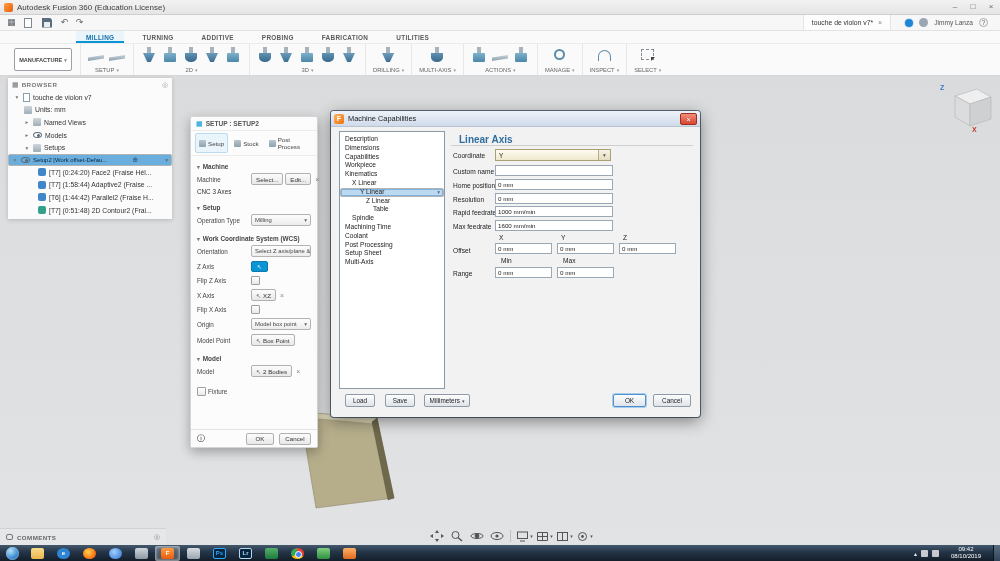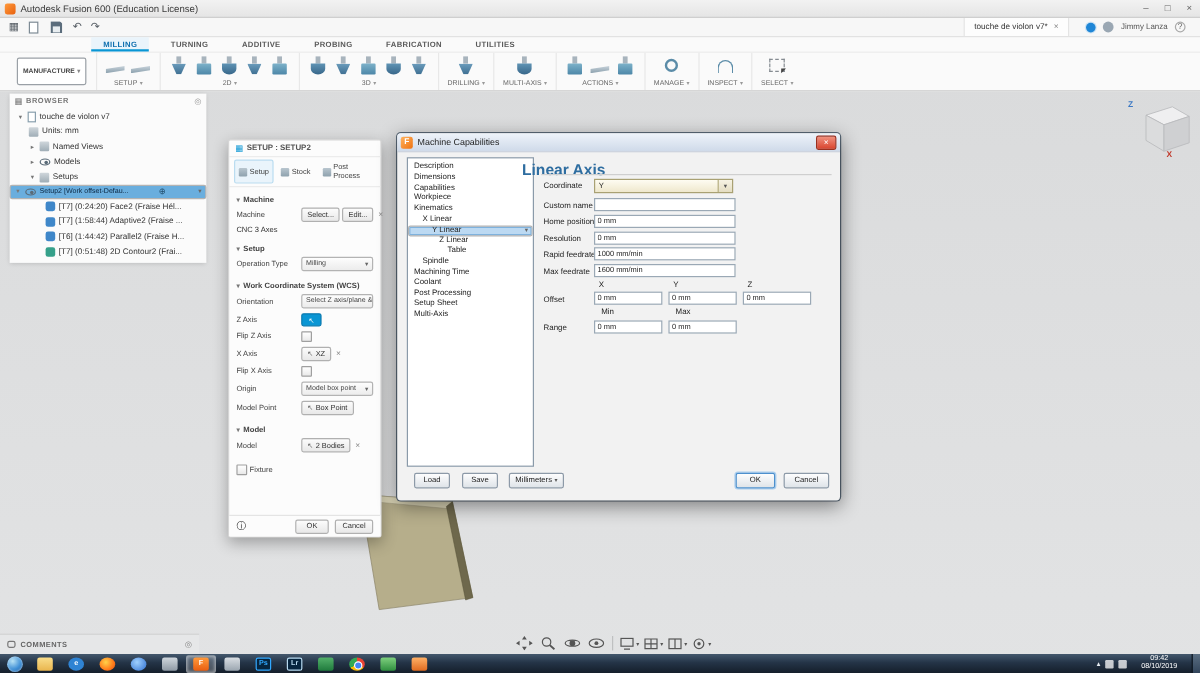--- a/index.html
+++ b/index.html
@@ -98,21 +98,21 @@
   
   .dlg{left:331px;top:111px;width:369px;height:306px;background:#f2f2f2;border-radius:3px;box-shadow:0 4px 16px rgba(0,0,0,.45),0 0 0 1px #5c6b7a;z-index:20}
   .dlg-tb{height:16px;border-radius:3px 3px 0 0;background:linear-gradient(#eef3fa,#cfdae9);display:flex;align-items:center;padding:0 3px;border-bottom:1px solid #b9c4d2}
   .dlg-ico{width:10px;height:10px;border-radius:2px;background:linear-gradient(135deg,#ffb25e,#ee7210);color:#fff;font-size:7px;font-weight:bold;text-align:center;line-height:10px;margin-right:4px}
   .dlg-t{font-size:7.4px;color:#1c1c1c}
   .dlg-x{margin-left:auto;width:17px;height:12px;border-radius:2px;background:linear-gradient(#f0907e,#d9442e);border:1px solid #9c2f1e;color:#fff;font-size:7px;text-align:center;line-height:11px}
   .mtree{position:absolute;left:8px;top:20px;width:106px;height:258px;background:#fff;border:1px solid #8a9aa9;overflow:hidden;padding-top:3px}
   .mti{height:8.8px;line-height:8.8px;font-size:6.6px;color:#222;padding-left:5px;white-space:nowrap}
   .mti.i1{padding-left:12px}.mti.i2{padding-left:19px}.mti.i3{padding-left:26px}.mti.i4{padding-left:33px}
   .mti.sel{background:#bcd9f2;box-shadow:inset 0 0 0 1px #7fb2dd}
-  .ptitle{position:absolute;left:104px;top:23px;font-size:13px;font-weight:bold;color:#2e6da0}
+  .ptitle{position:absolute;left:128px;top:23px;font-size:10px;font-weight:bold;color:#2e6da0}
   .phr{position:absolute;left:120px;top:34px;width:242px;height:1px;background:#cfcfcf}
   .dlab{position:absolute;font-size:6.6px;color:#222}
   .din{position:absolute;height:11px;border:1px solid #9aa8b5;background:#fff;font-size:6.2px;padding:0 2px;color:#222;font-family:"Liberation Sans",sans-serif}
   .ddrop{position:absolute;height:12px;display:flex;align-items:center;background:linear-gradient(#fefcf2,#efe8cd);border:1px solid #a9a173;font-size:6.4px;color:#222;padding-left:3px}
   .ddrop .cbox{margin-left:auto;width:12px;height:100%;border-left:1px solid #b5ad7f;background:linear-gradient(#f6f3e4,#e4ddc2);font-size:5.5px;color:#555;display:flex;align-items:center;justify-content:center}
   .wbtn{position:absolute;height:13px;display:flex;align-items:center;justify-content:center;gap:2px;background:linear-gradient(#fdfdfd,#dfe4e9);border:1px solid #8d9aa8;border-radius:2px;font-size:6.4px;color:#222}
   .wbtn.focus{border-color:#4d90cd;box-shadow:0 0 0 1px #a9cdee}
   .wbtn.units::after{content:"▾";font-size:5px;color:#555}
 
   
@@ -155,21 +155,21 @@
   .clock{display:flex;flex-direction:column;align-items:center;justify-content:center;color:#fff;font-size:6px;line-height:7px;padding:0 8px}
   .showdesk{width:7px;height:16px;background:linear-gradient(#5a6e82,#31445a);border-left:1px solid #0e1822}
 </style>
 </head>
 <body>
 
 <div class="screen">
 
   <div class="abs titlebar">
     <span class="applogo"></span>
-    <span class="tb-title">Autodesk Fusion 600 (Education License)</span>
+    <span class="tb-title">Autodesk Fusion 360 (Education License)</span>
     <span class="wincontrols">
       <span class="wc">–</span>
       <span class="wc">□</span>
       <span class="wc">×</span>
     </span>
   </div>
 
   <div class="abs quickbar">
     <span class="qico">▦</span>
     <span class="fpage"></span>

